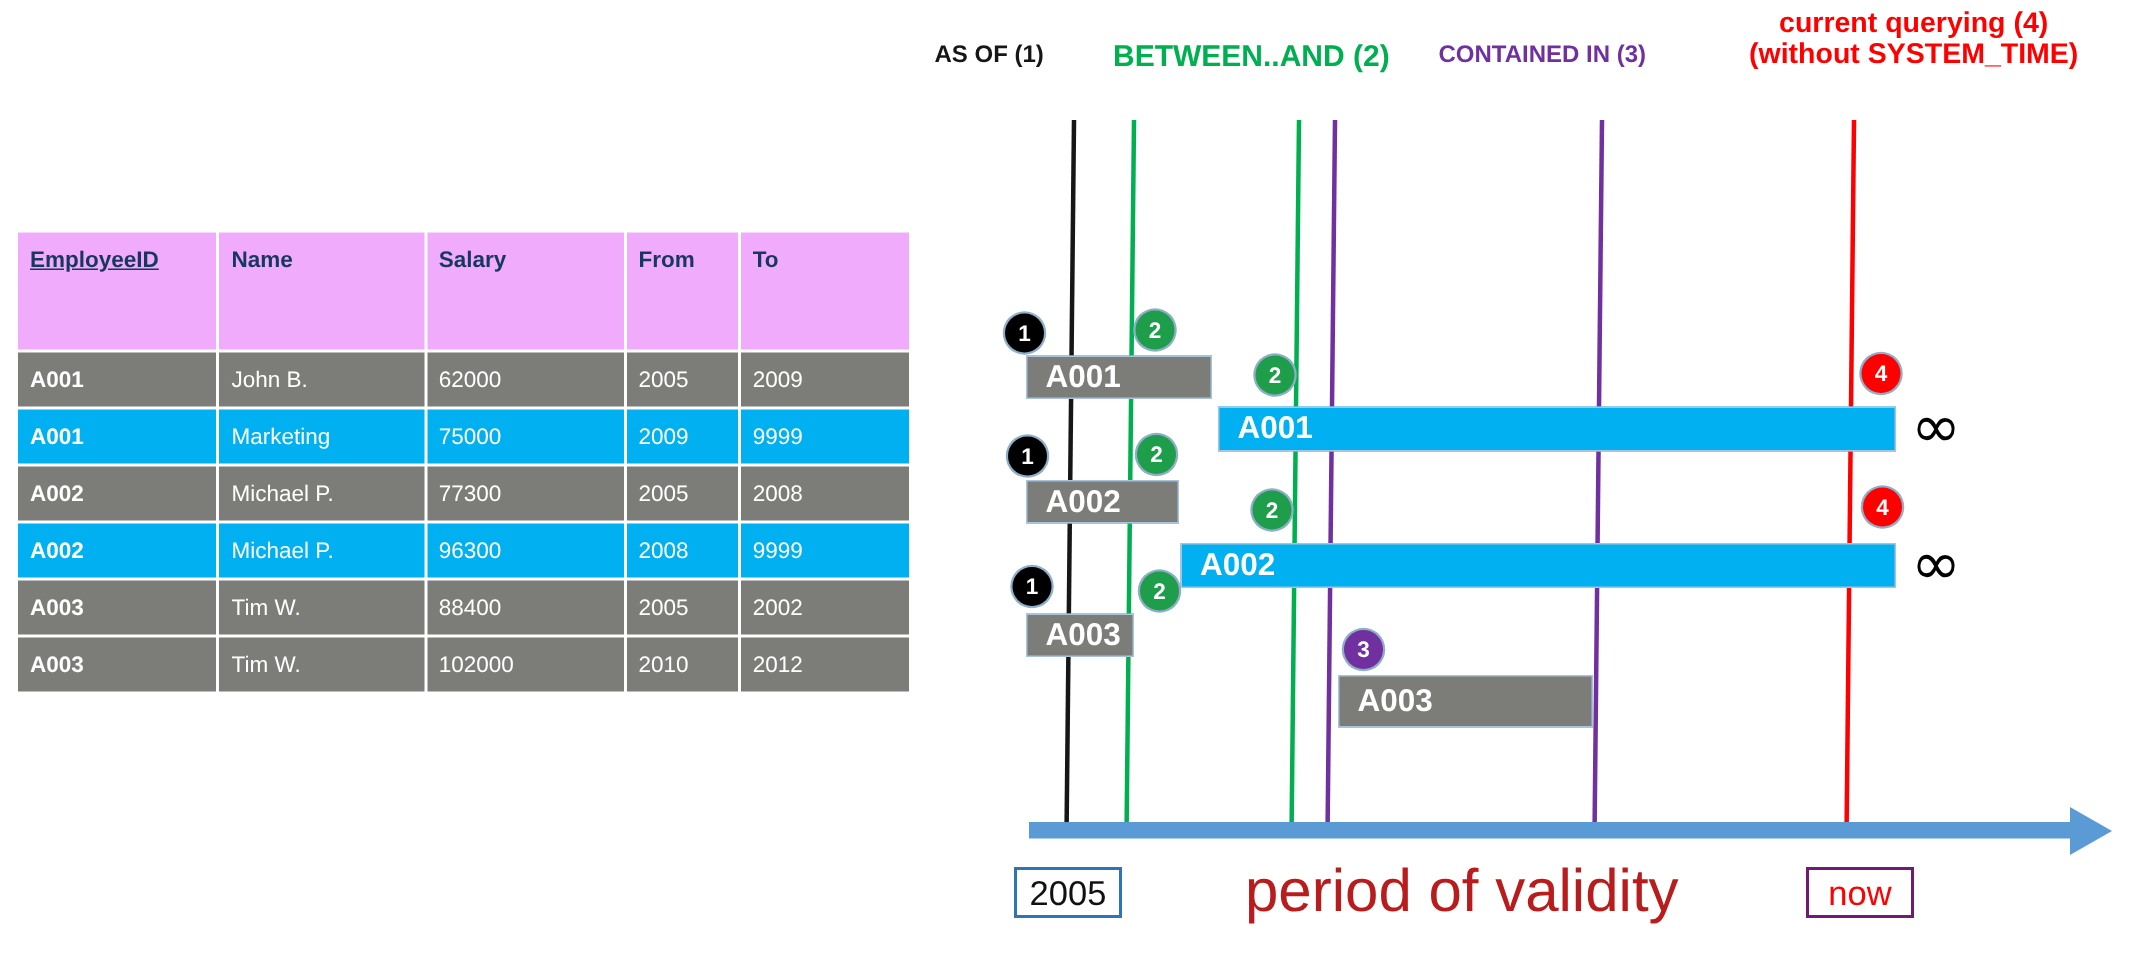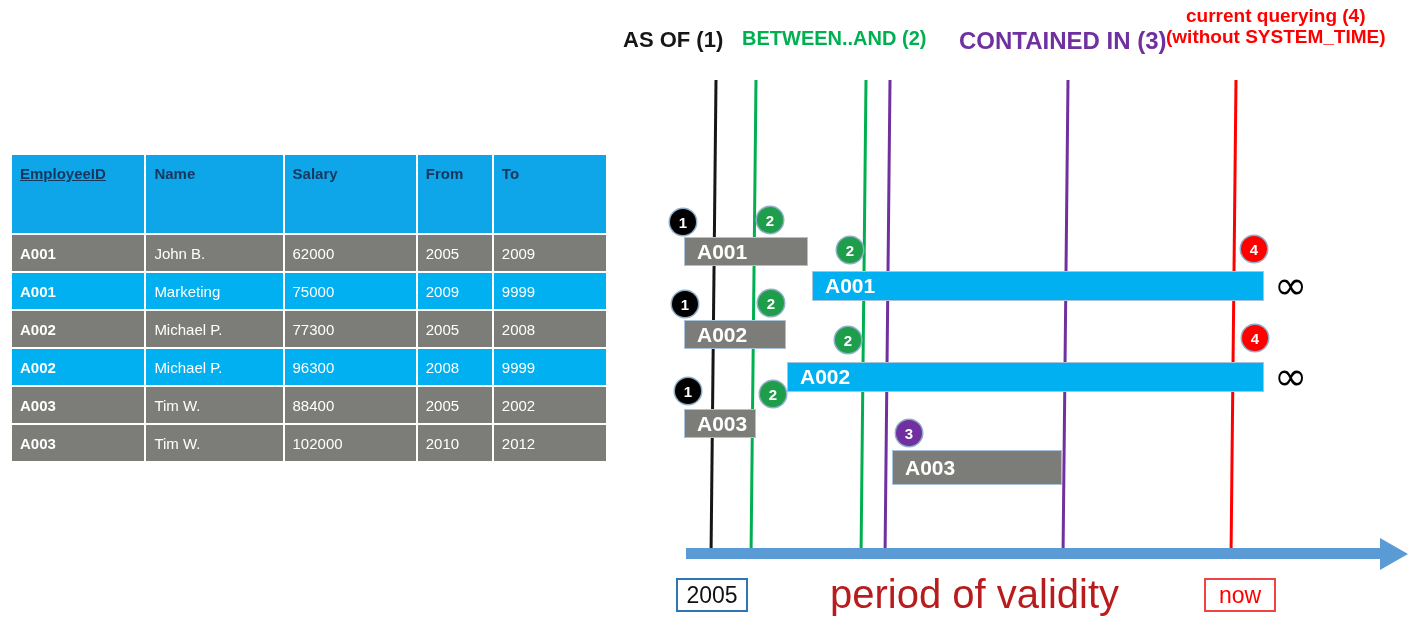--- a/index.html
+++ b/index.html
@@ -4,33 +4,33 @@
 <style>
   html,body{margin:0;padding:0;background:#ffffff;}
   body{width:1428px;height:637px;position:relative;overflow:hidden;
        font-family:"Liberation Sans","DejaVu Sans",sans-serif;}
 
   
   #emp-table{position:absolute;left:10px;top:153px;width:598px;
              border-collapse:separate;border-spacing:2px;}
   #emp-table th,#emp-table td{padding:0 8px;height:36px;vertical-align:middle;
         font-size:15px;text-align:left;white-space:nowrap;}
-  #emp-table thead th{background:#0ea5e9;color:#17375E;font-weight:bold;
+  #emp-table thead th{background:#f0abfc;color:#17375E;font-weight:bold;
         height:68px;vertical-align:top;padding-top:10px;}
   #emp-table thead th.first span{text-decoration:underline;}
   #emp-table tbody tr.gray td{background:#7C7C79;color:#ffffff;}
   #emp-table tbody tr.cyan td{background:#00B0F0;color:#ffffff;}
   #emp-table tbody td.idcell{font-weight:bold;}
   .c1{width:128px}.c2{width:140px}.c3{width:140px}.c4{width:66px}.c5{width:120px}
 
   
   .legend{position:absolute;font-weight:bold;line-height:1.08;text-align:center;}
-  #lg1{left:623px;top:28px;font-size:22px;color:#161616;}
+  #lg1{left:623px;top:28px;font-size:16px;color:#161616;}
   #lg2{left:742px;top:28px;font-size:20px;color:#00B050;}
-  #lg3{left:959px;top:28px;font-size:24px;color:#7030A0;}
+  #lg3{left:959px;top:28px;font-size:16px;color:#7030A0;}
   #lg4{left:1166px;top:6px;font-size:19px;color:#FF0000;}
   #lg4 div{white-space:nowrap;}
 
   
   #timeline{position:absolute;left:0;top:0;width:1428px;height:637px;}
   .vline{position:absolute;width:3px;}
   .vline.black{background:#161616;}
   .vline.green{background:#00B050;}
   .vline.purple{background:#7030A0;}
   .vline.red{background:#FF0000;}
@@ -63,21 +63,21 @@
   .inf{position:absolute;font-size:40px;color:#000000;
        font-family:"DejaVu Sans",sans-serif;line-height:1;}
 
   
   .boxlabel{position:absolute;box-sizing:border-box;
        display:flex;align-items:center;justify-content:center;
        font-size:23px;background:#ffffff;}
   #lbl-2005{left:676px;top:578px;width:72px;height:34px;
        border:2px solid #2E75B6;color:#111111;}
   #lbl-now{left:1204px;top:578px;width:72px;height:34px;
-       border:2px solid #ef4444;color:#FF0000;}
+       border:2px solid #701a75;color:#FF0000;}
   #lbl-pov{position:absolute;left:830px;top:572px;font-size:40px;color:#b91c1c;
        white-space:nowrap;}
 </style>
 </head>
 <body>
 
 <table id="emp-table">
   <thead>
     <tr>
       <th class="first c1"><span>EmployeeID</span></th>

